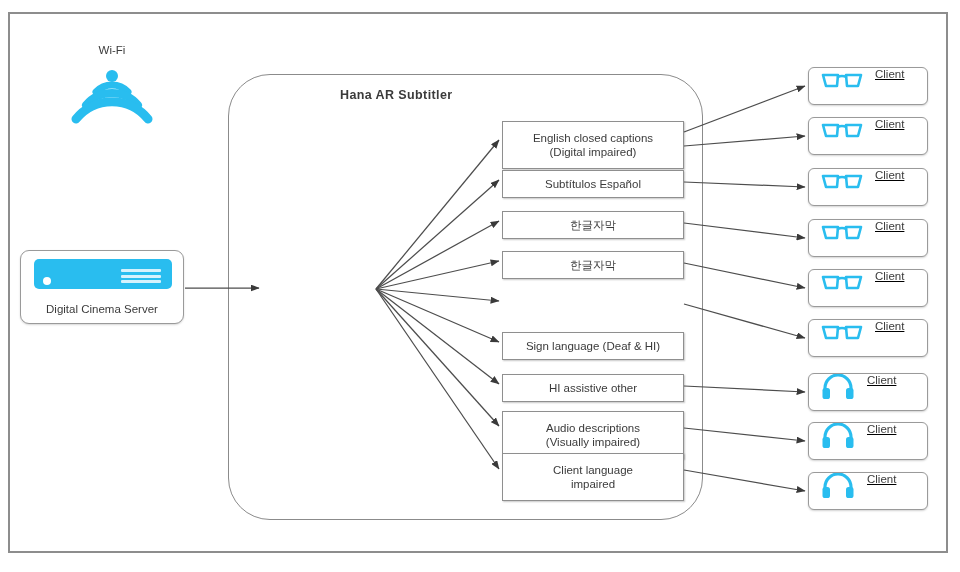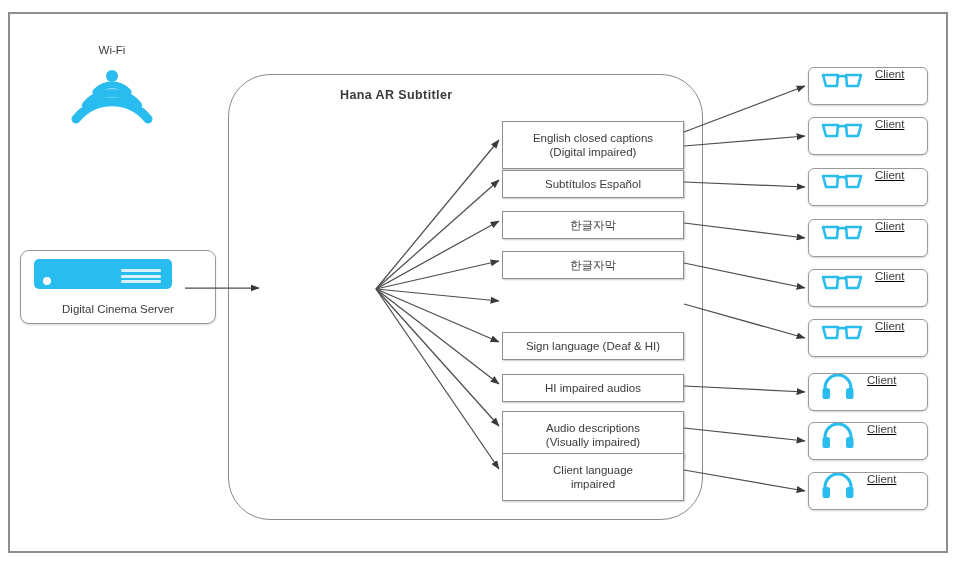--- a/index.html
+++ b/index.html
@@ -78,21 +78,21 @@
     position: absolute;
     box-sizing: border-box;
     background: #ffffff;
     border: 1.3px solid #9a9a9a;
     border-radius: 9px;
     box-shadow: 0 1px 2px rgba(0,0,0,.16);
   }
   #dcs-node {
     left: 20px;
     top: 250px;
-    width: 196px;
+    width: 164px;
     height: 74px;
     padding-top: 18px;
   }
   #dcs-node .node-label {
     position: absolute;
     left: 0;
     bottom: 8px;
     width: 100%;
     text-align: center;
     font-size: 11.5px;
@@ -250,21 +250,21 @@
   <div class="service-box one-line" style="top:211px">
     <span>한글자막</span>
   </div>
   <div class="service-box one-line" style="top:251px">
     <span>한글자막</span>
   </div>
   <div class="service-box one-line" style="top:332px">
     <span>Sign language (Deaf &amp; HI)</span>
   </div>
   <div class="service-box one-line" style="top:374px">
-    <span>HI impaired audios</span>
+    <span>HI assistive other</span>
   </div>
   <div class="service-box two-line" style="top:411px">
     <div>
       <span>Audio descriptions</span><br>
       <span>(Visually impaired)</span>
     </div>
   </div>
   <div class="service-box two-line" style="top:453px">
     <div>
       <span>Client language</span><br>

